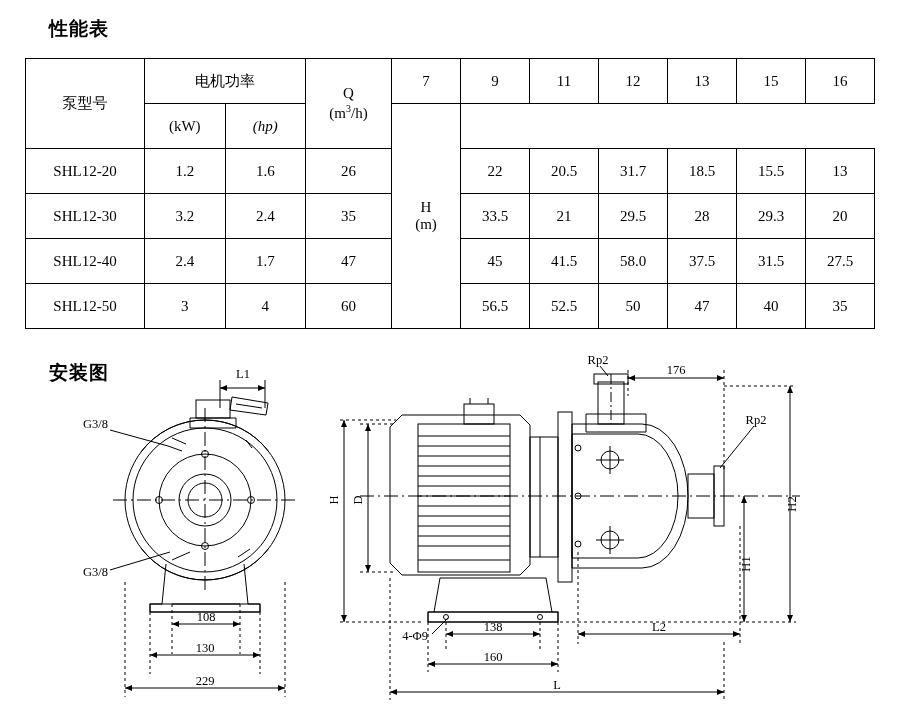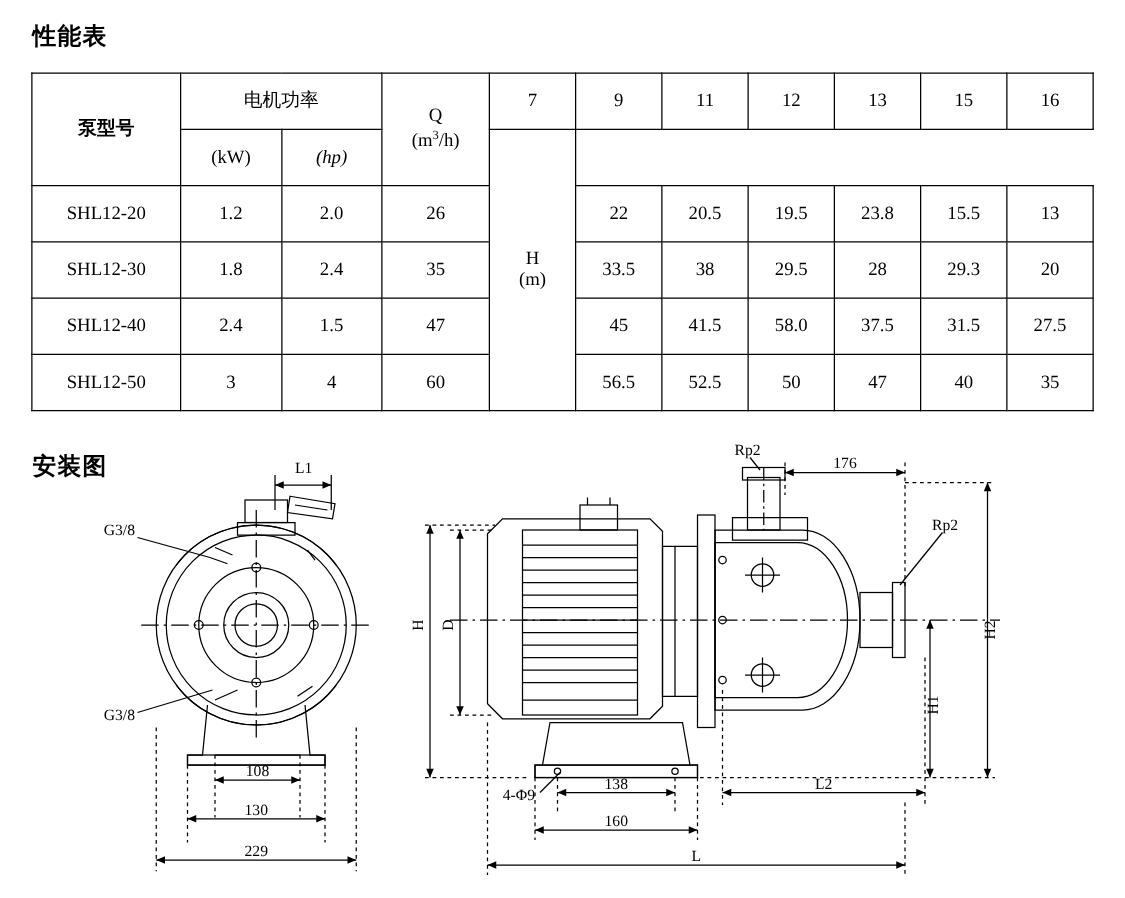--- a/index.html
+++ b/index.html
@@ -14,20 +14,21 @@
     color: #000;
     position: relative;
     overflow: hidden;
   }
   .section-title {
     font-family: "Liberation Sans", sans-serif;
     font-weight: bold;
     font-size: 19px;
     color: #000;
     letter-spacing: 1px;
+    margin-left: 23px;
   }
   #perf-title {
     position: absolute;
     left: 26px;
     top: 16px;
   }
   #install-title {
     position: absolute;
     left: 26px;
     top: 360px;
@@ -47,21 +48,21 @@
   }
   table.perf td, table.perf th {
     border: 1px solid #000;
     text-align: center;
     vertical-align: middle;
     font-weight: normal;
     padding: 0;
     height: 44px;
     line-height: 1.25;
   }
-  table.perf .c-model { width: 118px; font-weight: bold; }
+  table.perf .c-model { width: 118px; }
   table.perf .c-kw { width: 70px; }
   table.perf .c-hp { width: 80px; font-style: italic; }
   table.perf .c-q { width: 85px; }
   table.perf .c-val { width: 68px; }
   .sup { font-size: 10px; vertical-align: super; }
   .hcell { line-height: 1.15; }
 
   
   #drawing {
     position: absolute;
@@ -108,45 +109,45 @@
         <div class="hcell">
           <span>H</span><br>
           <span>(m)</span>
         </div>
       </td>
 
     </tr>
     <tr>
       <td>SHL12-20</td>
       <td>1.2</td>
-      <td>2.0</td>
+      <td>1.6</td>
       <td>26</td>
       <td>22</td>
       <td>20.5</td>
-      <td>19.5</td>
-      <td>23.8</td>
+      <td>31.7</td>
+      <td>18.5</td>
       <td>15.5</td>
       <td>13</td>
     </tr>
     <tr>
       <td>SHL12-30</td>
-      <td>1.8</td>
+      <td>3.2</td>
       <td>2.4</td>
       <td>35</td>
       <td>33.5</td>
-      <td>38</td>
+      <td>21</td>
       <td>29.5</td>
       <td>28</td>
       <td>29.3</td>
       <td>20</td>
     </tr>
     <tr>
       <td>SHL12-40</td>
       <td>2.4</td>
-      <td>1.5</td>
+      <td>1.7</td>
       <td>47</td>
       <td>45</td>
       <td>41.5</td>
       <td>58.0</td>
       <td>37.5</td>
       <td>31.5</td>
       <td>27.5</td>
     </tr>
     <tr>
       <td>SHL12-50</td>

